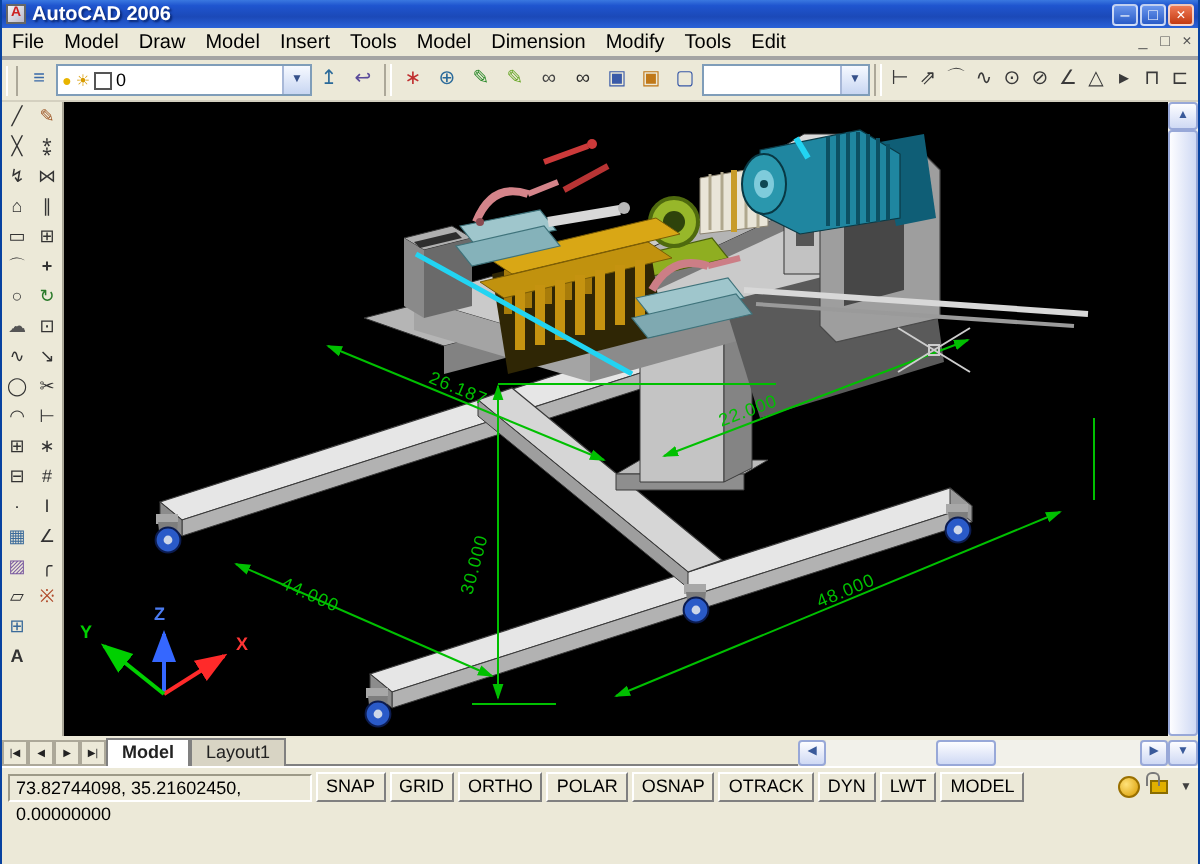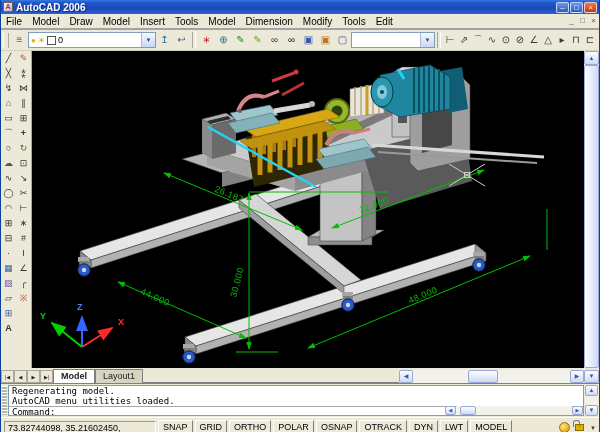--- a/index.html
+++ b/index.html
@@ -419,40 +419,20 @@
     <span class="hs">
       <span class="hsbtn">◀</span>
       <span class="hstrack">
           <span class="hsthumb"></span>
         </span>
       <span class="hsbtn">▶</span>
     </span>
     <span class="hsbtn corner">▼</span>
   </div>
 
-  <div class="cmd">
-    <div class="cmdgrip"></div>
-    <div class="cmdtext">
-      <div class="cmdline">Regenerating model.</div>
-      <div class="cmdline">AutoCAD menu utilities loaded.</div>
-      <div class="cmdprompt">Command:</div>
-    </div>
-    <div class="cmdvs">
-      <div class="sbtn">▲</div>
-      <div class="vtrack"></div>
-      <div class="sbtn">▼</div>
-    </div>
-    <div class="cmdhs">
-      <span class="hsbtn">◀</span>
-      <span class="hstrack">
-          <span class="hsthumb"></span>
-        </span>
-      <span class="hsbtn">▶</span>
-    </div>
-  </div>
 
   <div class="status">
     <span class="coord">73.82744098, 35.21602450, 0.00000000</span>
     <span class="stbtn">SNAP</span>
     <span class="stbtn">GRID</span>
     <span class="stbtn">ORTHO</span>
     <span class="stbtn">POLAR</span>
     <span class="stbtn">OSNAP</span>
     <span class="stbtn">OTRACK</span>
     <span class="stbtn">DYN</span>

